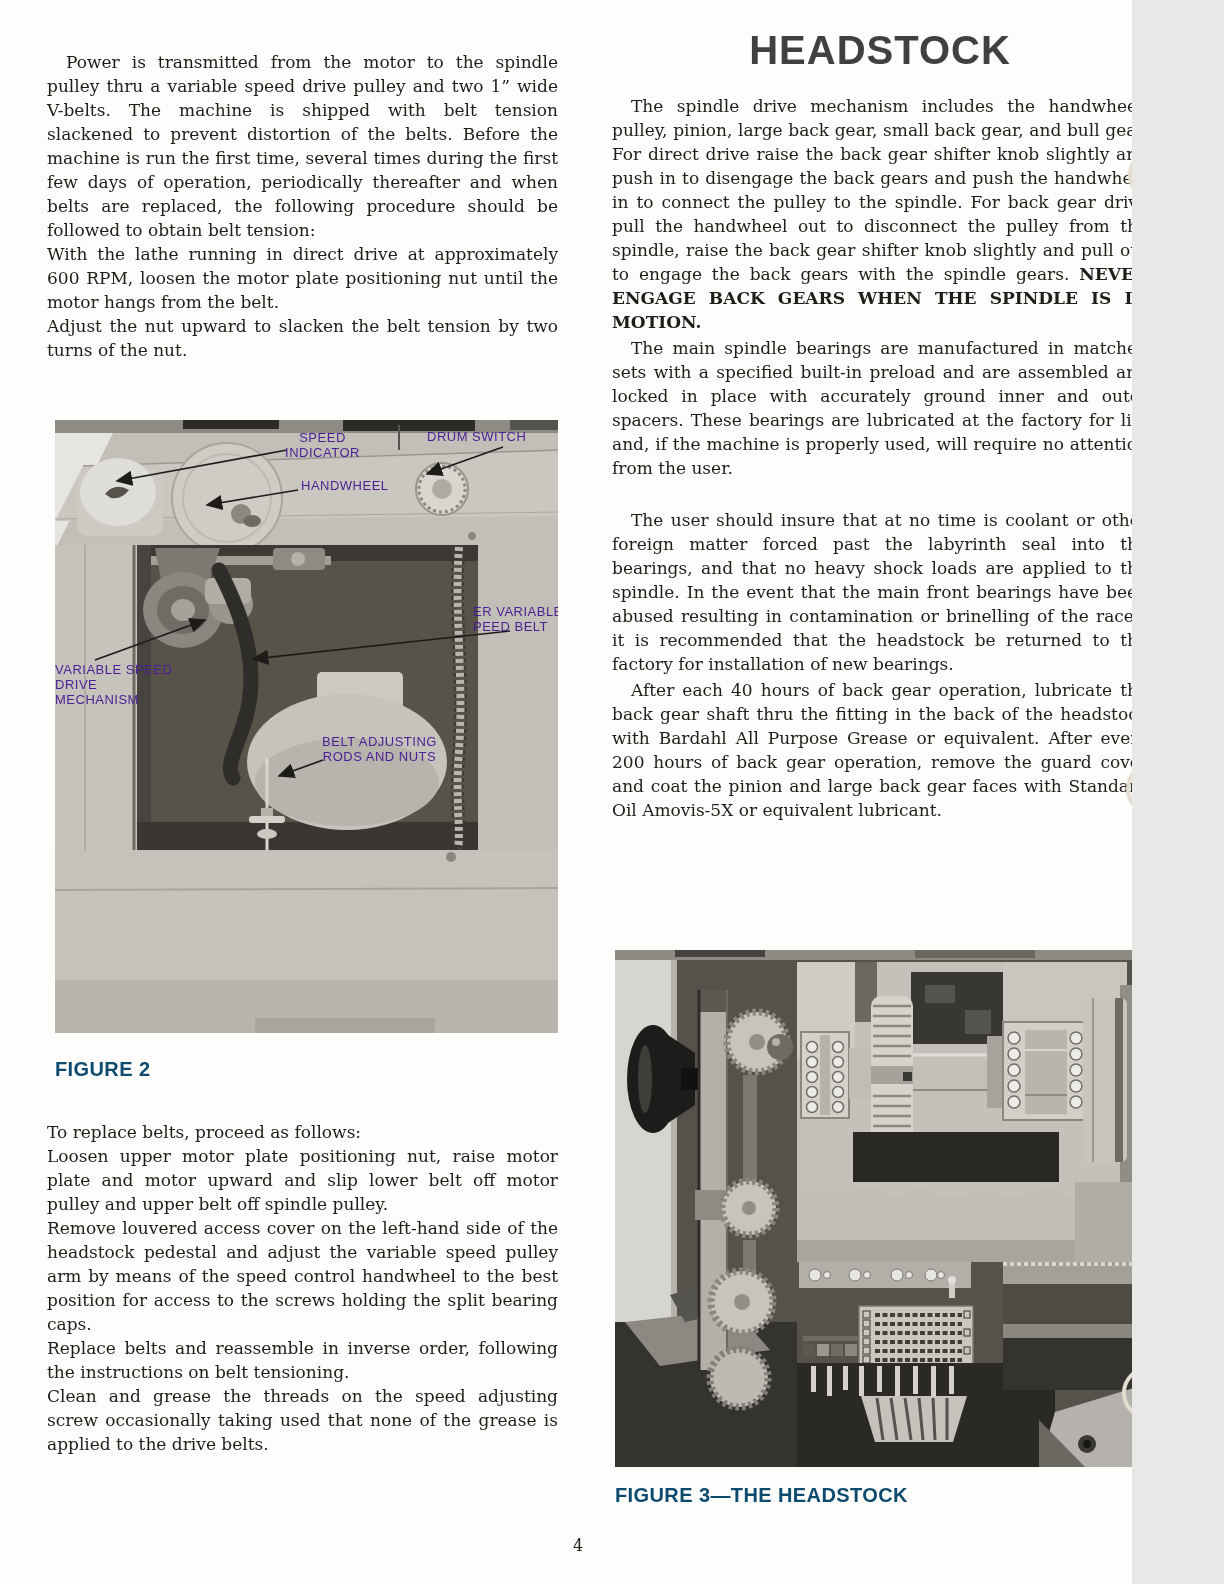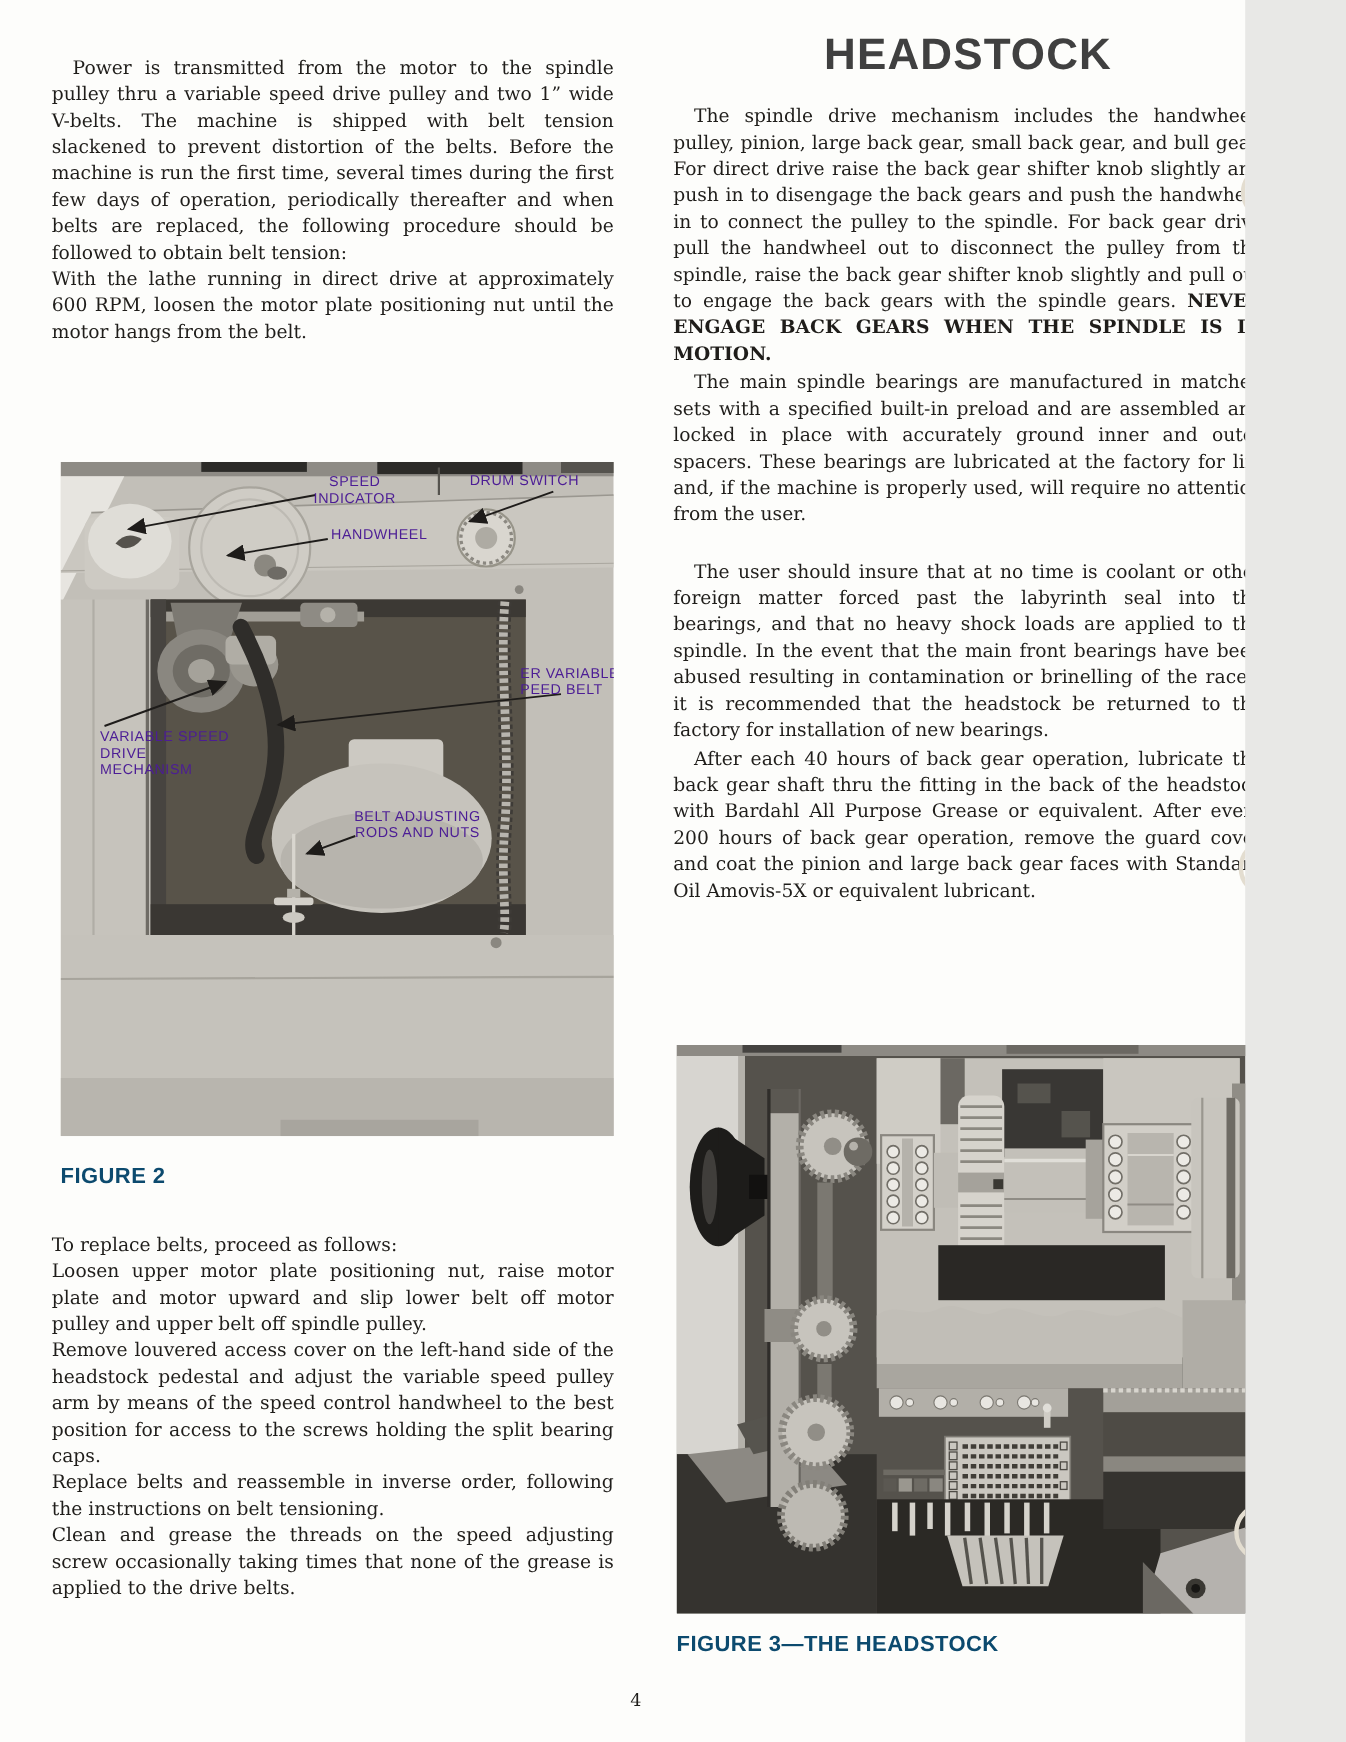--- a/index.html
+++ b/index.html
@@ -46,20 +46,21 @@
   }
 </style>
 </head>
 <body>
 
 <div class="page">
 
   <div class="col" style="left:47px;top:50px;width:511px;">
     <p class="indent-first">Power is transmitted from the motor to the spindle pulley thru a variable speed drive pulley and two 1” wide V-belts. The machine is shipped with belt tension slackened to prevent distortion of the belts. Before the machine is run the first time, several times during the first few days of operation, periodically thereafter and when belts are replaced, the following procedure should be followed to obtain belt tension:</p>
     <p class="step">With the lathe running in direct drive at approximately 600 RPM, loosen the motor plate positioning nut until the motor hangs from the belt.</p>
+    <p class="step">Adjust the nut upward to slacken the belt tension by two turns of the nut.</p>
   </div>
 
   <div class="figure" style="left:55px;top:420px;width:503px;height:613px;">
     <svg width="503" height="613" viewBox="0 0 503 613">
       <defs>
         <marker id="ah" markerWidth="11" markerHeight="9" refX="9" refY="4.5" orient="auto">
           <path d="M0,0 L10,4.5 L0,9 z" fill="#1e1c1a"></path>
         </marker>
       </defs>
 
@@ -137,34 +138,34 @@
       <line x1="455" y1="211" x2="198" y2="239" stroke="#1e1c1a" stroke-width="1.7" marker-end="url(#ah)"></line>
       <line x1="40" y1="240" x2="150" y2="200" stroke="#1e1c1a" stroke-width="1.7" marker-end="url(#ah)"></line>
       <line x1="268" y1="340" x2="224" y2="356" stroke="#1e1c1a" stroke-width="1.7" marker-end="url(#ah)"></line>
     </svg>
     <div class="fig-label t-center" style="left:215px;top:10px;width:105px;">SPEED
 INDICATOR</div>
     <div class="fig-label" style="left:372px;top:9px;width:110px;">DRUM SWITCH</div>
     <div class="fig-label" style="left:246px;top:58px;">HANDWHEEL</div>
     <div class="fig-label" style="left:418px;top:184px;width:100px;">ER VARIABLE
 PEED BELT</div>
-    <div class="fig-label" style="left:0px;top:242px;width:125px;padding-left:36px;">VARIABLE SPEED
+    <div class="fig-label" style="left:0px;top:242px;width:125px;">VARIABLE SPEED
 DRIVE MECHANISM</div>
     <div class="fig-label t-center" style="left:262px;top:314px;width:125px;">BELT ADJUSTING
 RODS AND NUTS</div>
   </div>
 
   <div class="fig-caption" style="left:55px;top:1058px;width:503px;">FIGURE 2</div>
 
   <div class="col" style="left:47px;top:1120px;width:511px;">
     <p>To replace belts, proceed as follows:</p>
     <p class="step">Loosen upper motor plate positioning nut, raise motor plate and motor upward and slip lower belt off motor pulley and upper belt off spindle pulley.</p>
     <p class="step">Remove louvered access cover on the left-hand side of the headstock pedestal and adjust the variable speed pulley arm by means of the speed control handwheel to the best position for access to the screws holding the split bearing caps.</p>
     <p class="step">Replace belts and reassemble in inverse order, following the instructions on belt tensioning.</p>
-    <p class="para-gap">Clean and grease the threads on the speed adjusting screw occasionally taking times that none of the grease is applied to the drive belts.</p>
+    <p class="para-gap">Clean and grease the threads on the speed adjusting screw occasionally taking used that none of the grease is applied to the drive belts.</p>
   </div>
 
   <div class="col" style="left:612px;top:38px;width:536px;">
     <h1 class="heading">HEADSTOCK</h1>
     <p class="indent-first"><span>The spindle drive mechanism includes the handwheel, pulley, pinion, large back gear, small back gear, and bull gear. For direct drive raise the back gear shifter knob slightly and push in to disengage the back gears and push the handwheel in to connect the pulley to the spindle. For back gear drive pull the handwheel out to disconnect the pulley from the spindle, raise the back gear shifter knob slightly and pull out to engage the back gears with the spindle gears. </span><span class="warning">NEVER ENGAGE BACK GEARS WHEN THE SPINDLE IS IN MOTION.</span></p>
     <p class="indent-first" style="margin-top:2px;">The main spindle bearings are manufactured in matched sets with a specified built-in preload and are assembled and locked in place with accurately ground inner and outer spacers. These bearings are lubricated at the factory for life and, if the machine is properly used, will require no attention from the user.</p>
     <p class="indent-first big-gap" style="margin-top:28px;">The user should insure that at no time is coolant or other foreign matter forced past the labyrinth seal into the bearings, and that no heavy shock loads are applied to the spindle. In the event that the main front bearings have been abused resulting in contamination or brinelling of the races, it is recommended that the headstock be returned to the factory for installation of new bearings.</p>
     <p class="indent-first" style="margin-top:2px;">After each 40 hours of back gear operation, lubricate the back gear shaft thru the fitting in the back of the headstock with Bardahl All Purpose Grease or equivalent. After every 200 hours of back gear operation, remove the guard cover and coat the pinion and large back gear faces with Standard Oil Amovis-5X or equivalent lubricant.</p>
   </div>
 

